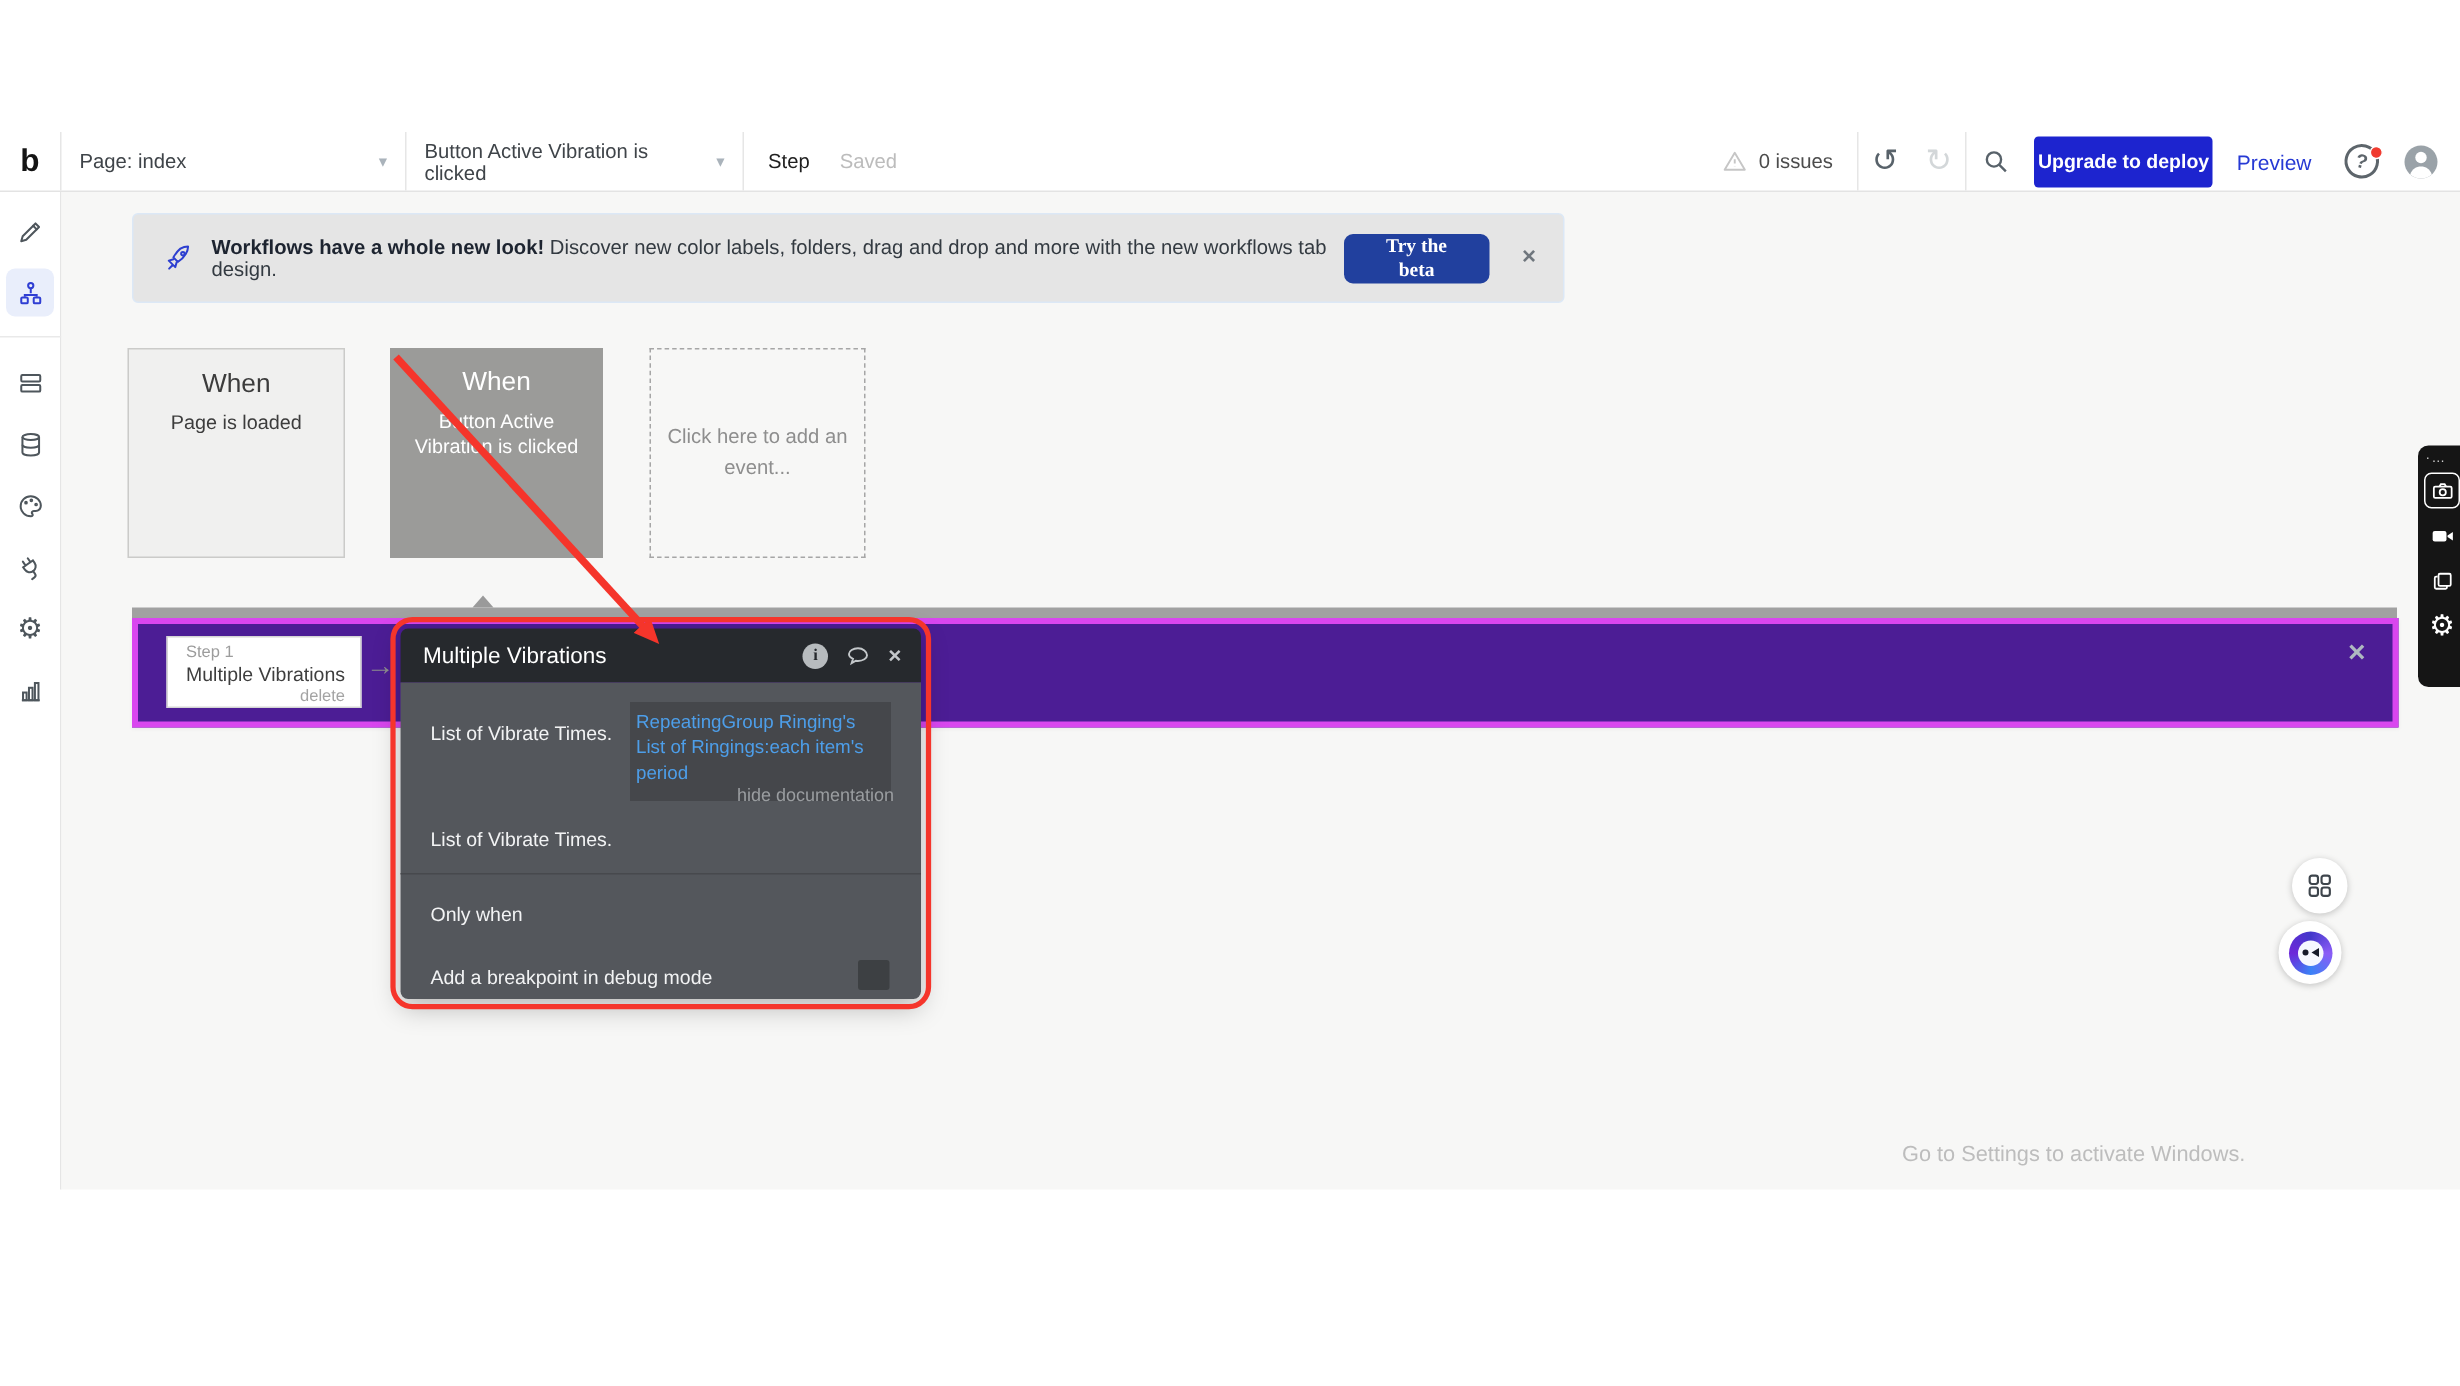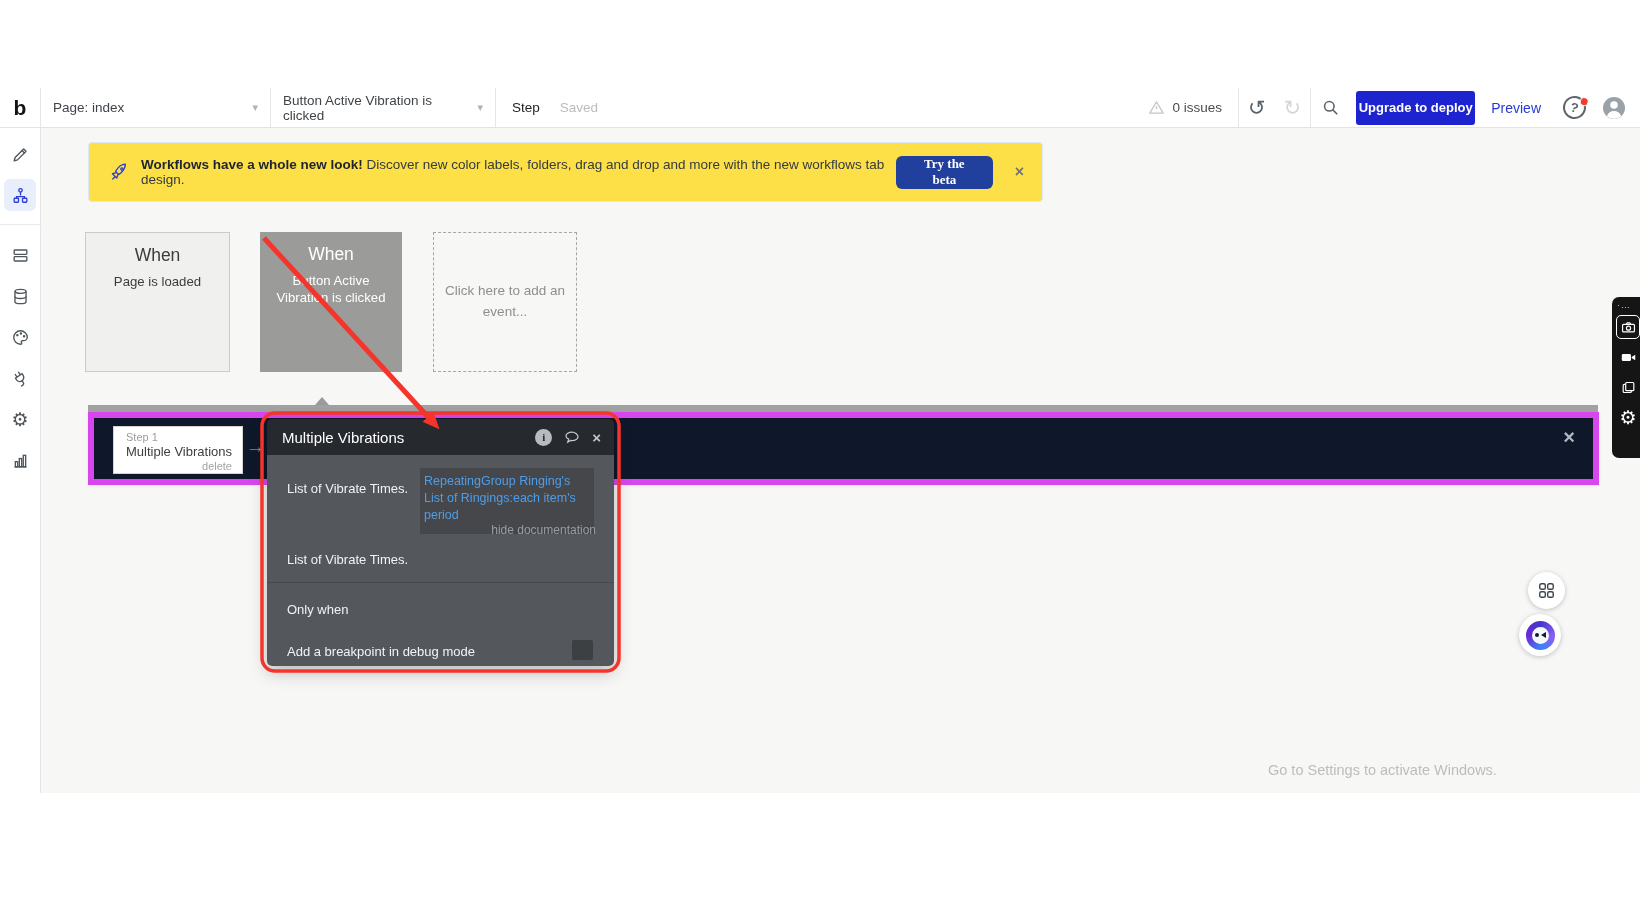--- a/index.html
+++ b/index.html
@@ -43,21 +43,21 @@
   .side-ic.active { color:#2f3ed3; background:#e9eefb; }
   .side-div { width:41px; height:1px; background:#e9e9e9; margin:4px 0 14px 0; }
   .side-gap { margin-bottom:9px; }
   .side-ic .uni { font-size:19px; line-height:1; }
   .collapse { left:43px; top:456px; font-size:10px; color:#1c1c1c; cursor:pointer; }
 
   
   .canvas { left:41px; top:128px; width:1599px; height:665px; background:#f7f7f6; }
 
   
-  .banner { left:88px; top:142px; width:955px; height:60px; background:#fde047; border:1px solid #dce8f6;
+  .banner { left:88px; top:142px; width:955px; height:60px; background:#e5e5e5; border:1px solid #dce8f6;
     border-radius:4px; display:flex; align-items:center; padding:0 18px 0 20px; }
   .banner-text { font-size:13.5px; color:#333a41; margin-left:12px; }
   .banner-text b { color:#1d2430; }
   .beta-btn { margin-left:auto; background:#21409e; color:#fff; border:none; border-radius:6px;
     height:33px; padding:0 16px; font-size:13px; font-weight:700; cursor:pointer; font-family:Liberation Serif, serif; }
   .banner-x { margin-left:22px; color:#6f767d; font-size:16px; font-weight:700; cursor:pointer; }
 
   
   .ev-card { top:232px; height:140px; text-align:center; cursor:pointer; }
   .ev1 { left:85px; width:145px; background:#f0f0ef; border:1px solid #cbcbc9; padding-top:12px; }
@@ -65,21 +65,21 @@
   .ev3 { left:433px; width:144px; border:1.5px dashed #a6a6a6; padding:48px 8px 0 8px; }
   .ev-title { font-size:17.5px; color:#3c3c3c; margin-bottom:7px; }
   .ev-sub { font-size:13.2px; color:#3c3c3c; line-height:1.3; }
   .ev2 .ev-title, .ev2 .ev-sub { color:#fff; }
   .ev3 .ev-sub { color:#8e8e8e; font-size:13.5px; line-height:1.55; }
 
   
   .pointer-tri { left:315px; top:397px; width:0; height:0; border-left:7px solid transparent;
     border-right:7px solid transparent; border-bottom:8px solid #9a9a9a; }
   .gray-bar { left:88px; top:405px; width:1510px; height:7px; background:#a1a1a1; }
-  .strip { left:88px; top:412px; width:1511px; height:73px; background:#0f172a; border:6px solid #d946ef;
+  .strip { left:88px; top:412px; width:1511px; height:73px; background:#4c1d95; border:4px solid #d946ef;
     box-shadow:0 1px 3px rgba(0,0,0,.05); }
   .step-card { position:absolute; left:19px; top:8px; width:130px; height:48px; background:#fff;
     border:1px solid #d4d4d4; padding:4px 10px 0 12px; cursor:pointer; }
   .step-num { font-size:11px; color:#9c9c9c; }
   .step-name { font-size:13px; color:#3e3e3e; margin-top:1px; }
   .step-del { font-size:11px; color:#a3a3a3; text-align:right; margin-top:1px; cursor:pointer; }
   .step-arrow { position:absolute; left:152px; top:18px; font-size:19px; font-weight:700; color:#8f8f8f; }
   .strip-x { position:absolute; right:18px; top:8px; font-size:20px; font-weight:700; color:#aeb9c0; cursor:pointer; }
 
   

